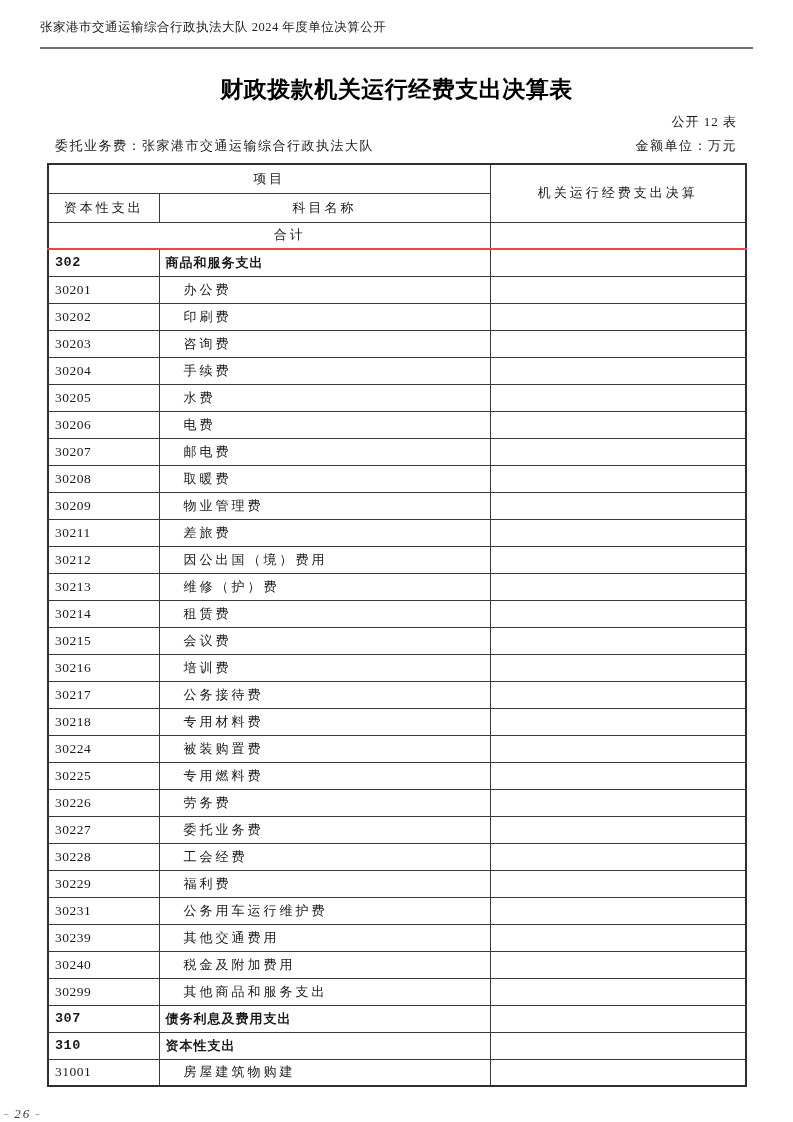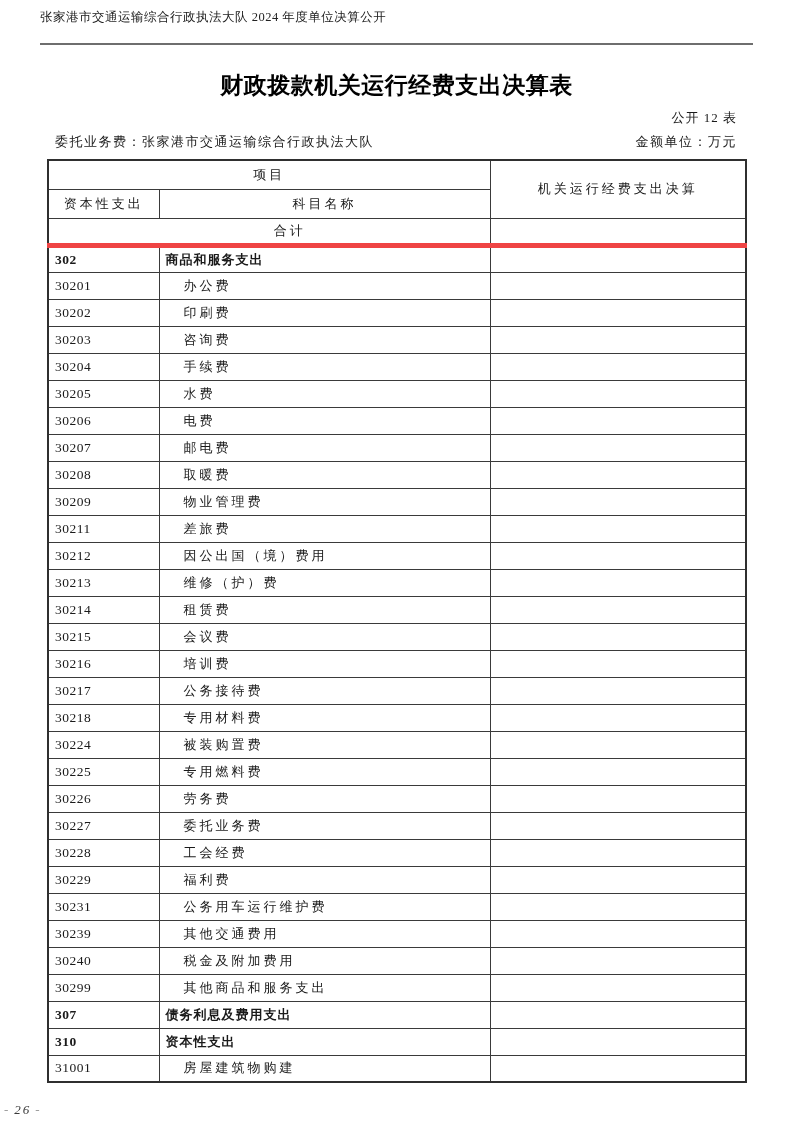--- a/index.html
+++ b/index.html
@@ -9,23 +9,23 @@
     width: 793px;
     height: 1122px;
     margin: 0 auto;
     background: #ffffff;
     font-family: "Liberation Serif", "DejaVu Serif", serif;
     color: #1a1a1a;
     overflow: hidden;
   }
   
   .doc-header {
-    margin: 9px 40px 0 40px;
+    margin: 19px 40px 0 40px;
     border-bottom: 2px solid #6e6e6e;
-    padding-bottom: 18px;
+    padding-bottom: 12px;
   }
   .doc-header-text {
     font-size: 12.5px;
     line-height: 16px;
     color: #222;
     letter-spacing: 0.5px;
   }
   
   .report-title {
     margin-top: 26px;
@@ -77,24 +77,24 @@
     vertical-align: middle;
     overflow: hidden;
     white-space: nowrap;
   }
   .fin-table thead th { height: 29px; text-align: center; letter-spacing: 3px; }
   .fin-table tbody td { height: 27px; }
   .cell.code  { padding-left: 6px; font-size: 13.5px; letter-spacing: 0.5px; }
   .cell.name  { padding-left: 24px; letter-spacing: 3px; }
   .cell.value { }
   .cell.name-merged { text-align: center; letter-spacing: 3px; }
-  .row-total td { border-bottom: 5px solid #ef4444; padding-left: 41px; }
+  .row-total td { border-bottom: 2px solid #ef4444; padding-left: 41px; }
   .row-category td {
     font-weight: 700;
-    font-family: Liberation Serif, serif;
+    font-family: Liberation Mono, monospace;
   }
   .row-category .cell.name { padding-left: 6px; letter-spacing: 1px; margin-top: 48px; }
   
   .page-footer {
     margin-top: 19px;
     font-size: 13px;
     line-height: 15px;
     color: #3a3a3a;
     letter-spacing: 2px;
     font-style: italic;

